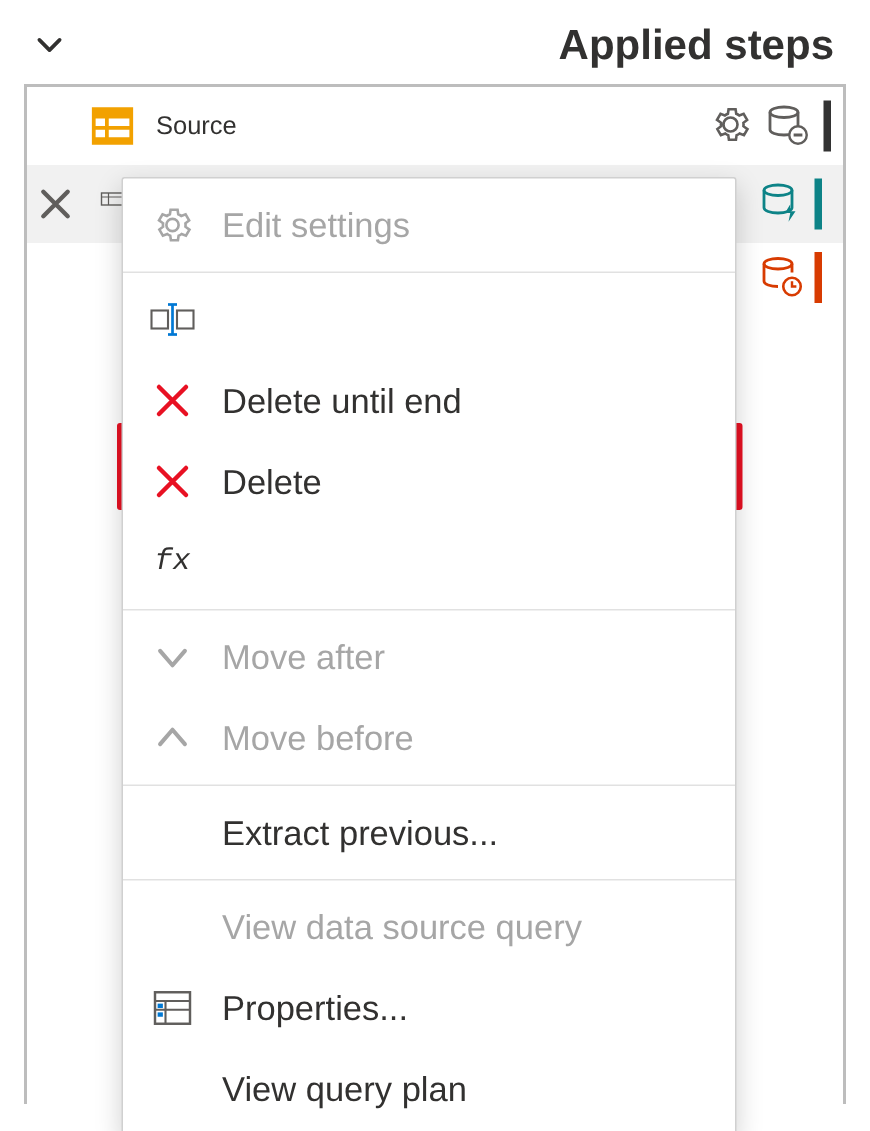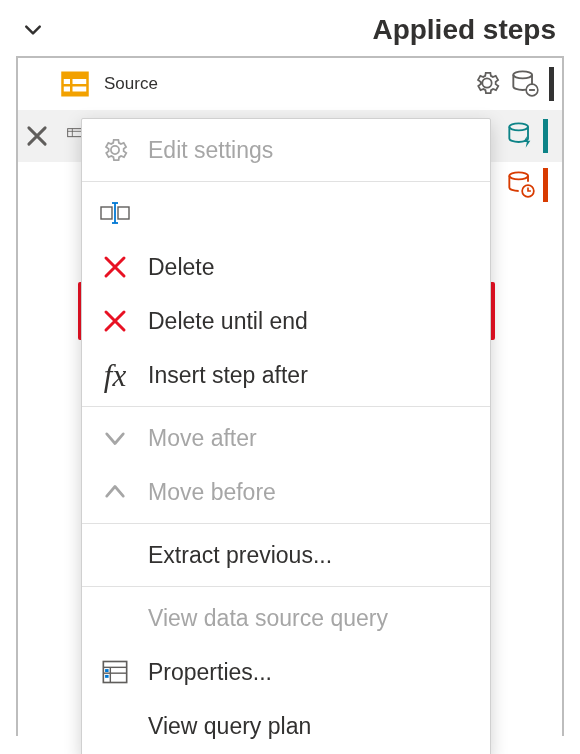--- a/index.html
+++ b/index.html
@@ -241,37 +241,36 @@
       </svg>
     </span>
   </div>
 
   <div class="menu-item">
     <span class="menu-icon">
       <svg viewBox="0 0 16 16" width="24" height="24">
           <path d="M2 2 L14 14 M14 2 L2 14" stroke="#e81123" stroke-width="2" stroke-linecap="round"></path>
         </svg>
     </span>
-    <span>Delete</span>
+    <span>Delete until end</span>
   </div>
 
   <div class="menu-item">
     <span class="menu-icon">
       <svg viewBox="0 0 16 16" width="24" height="24">
           <path d="M2 2 L14 14 M14 2 L2 14" stroke="#e81123" stroke-width="2" stroke-linecap="round"></path>
         </svg>
     </span>
-    <span>Delete until end</span>
-  </div>
-
-  <div class="menu-item">
-    <span class="menu-icon">
-      <span style="font-style:italic;font-family:Liberation Serif, serif;font-size:31px;color:#323130;line-height:1;">fx</span>
-    </span>
-    <span>Insert step after</span>
+    <span>Delete</span>
+  </div>
+
+  <div class="menu-item">
+    <span class="menu-icon">
+      <span style="font-style:italic;font-family:Liberation Mono, monospace;font-size:20px;color:#323130;line-height:1;">fx</span>
+    </span>
   </div>
 
   <div class="menu-divider"></div>
 
   <div class="menu-item disabled">
     <span class="menu-icon">
       <svg viewBox="0 0 16 16" width="22" height="22">
           <path d="M2 5 L8 12 L14 5" stroke="#a6a6a6" stroke-width="2" fill="none" stroke-linecap="round" stroke-linejoin="round"></path>
         </svg>
     </span>

